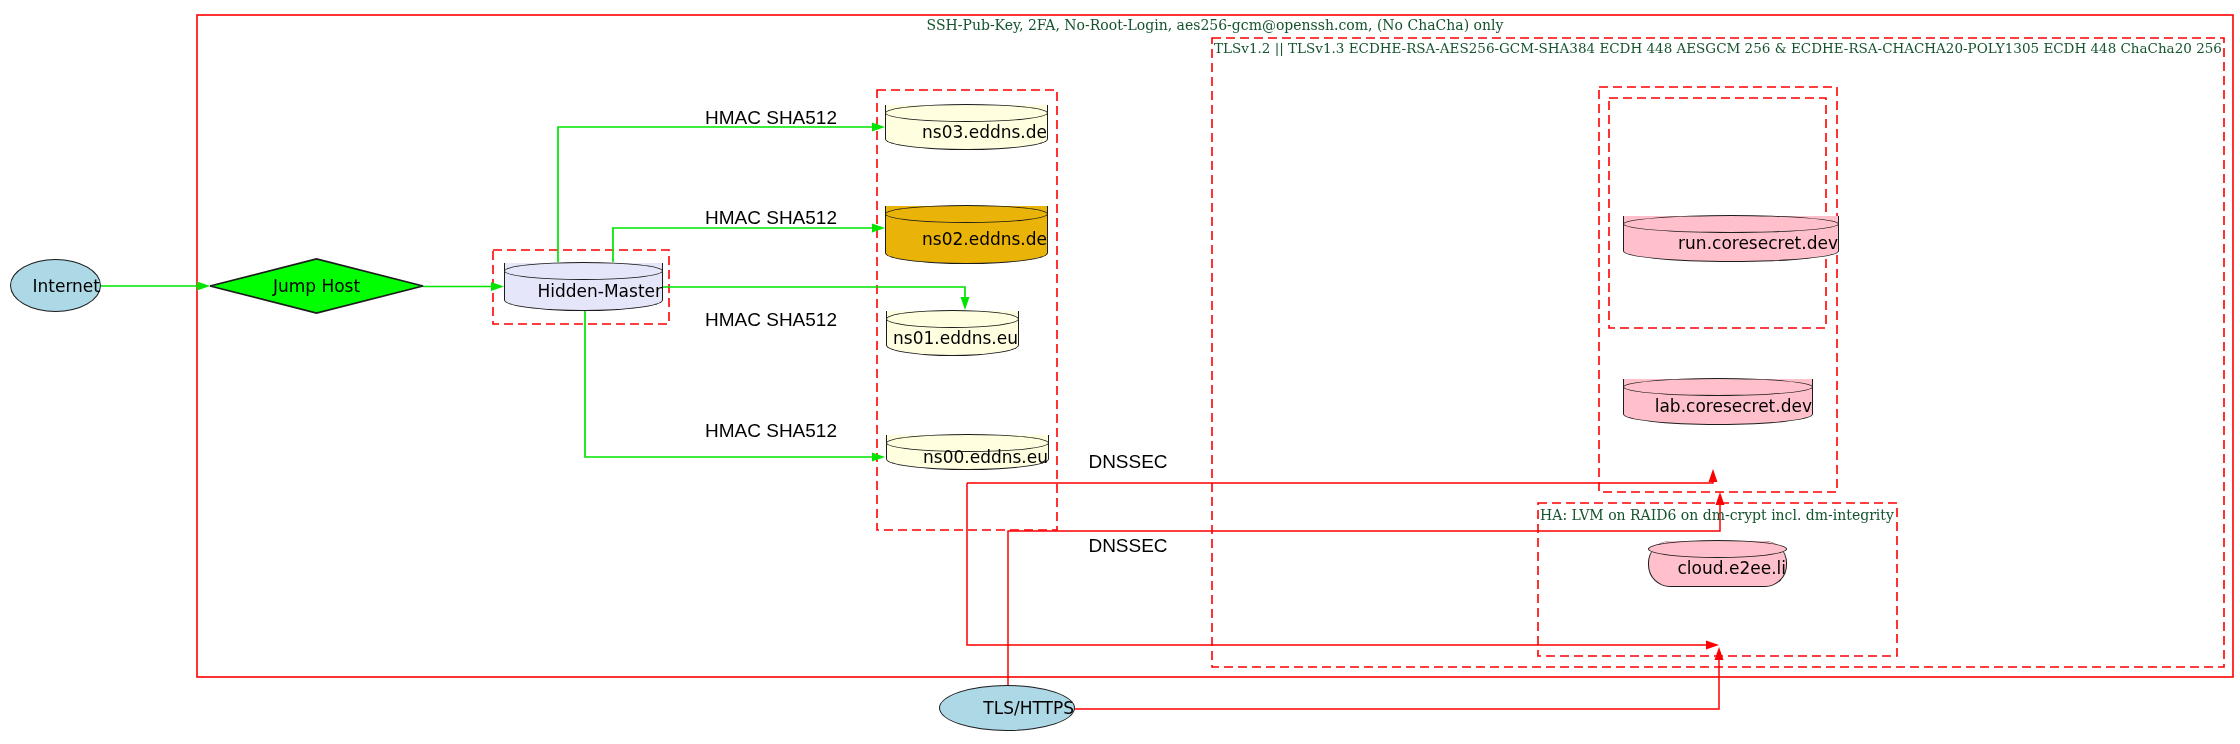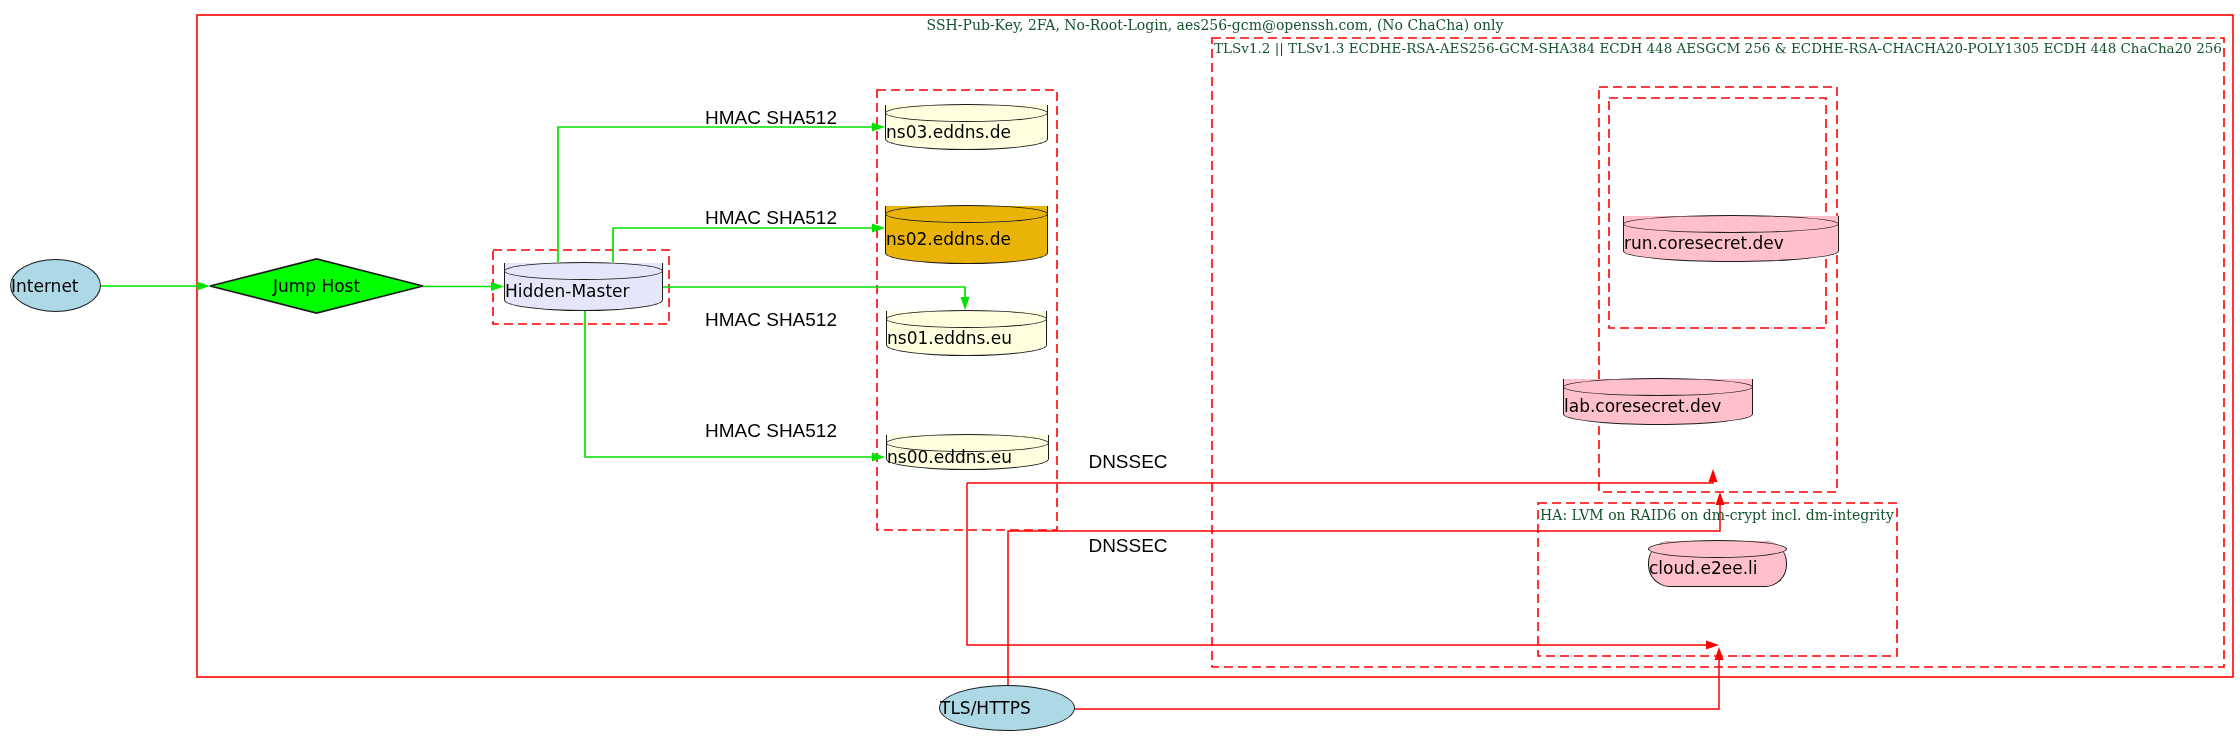--- a/index.html
+++ b/index.html
@@ -1,19 +1,19 @@
 <!DOCTYPE html>
 <html><head>
 <meta charset="utf-8">
 <style>
   html,body{margin:0;padding:0;background:#fff;}
   #canvas{position:relative;width:2240px;height:744px;background:#ffffff;overflow:hidden;
           font-family:"DejaVu Sans",sans-serif;}
   #edges{position:absolute;left:0;top:0;width:2240px;height:744px;}
-  .node{position:absolute;box-sizing:border-box;display:flex;align-items:center;justify-content:flex-start;
+  .node{position:absolute;box-sizing:border-box;display:flex;align-items:center;justify-content:flex-end;
         font-size:17px;color:#000;white-space:nowrap;}
   .ellipse{border:1.5px solid #1c1c1c;border-radius:50%;}
   .cyl{border:1.4px solid #1c1c1c;border-top:none;border-radius:0 0 50% 50%/0 0 11px 11px;padding-top:9px;}
   .cyl::before{content:"";position:absolute;left:-1.4px;right:-1.4px;top:-1px;height:16px;
         background:inherit;border:1.4px solid #1c1c1c;border-radius:50%;}
   .cyl span{position:relative;z-index:2;}
   .diamond-label{position:absolute;inset:0;display:flex;align-items:center;justify-content:center;
         font-size:17px;}
   .edge-label{position:absolute;font-family:Liberation Sans, sans-serif;font-size:19px;
         color:#000;white-space:nowrap;transform:translateX(-50%);}
@@ -110,31 +110,31 @@
   <div class="node cyl" style="left:504px;top:263px;width:159px;height:48px;background:#e6e6fa;">
     <span>Hidden-Master</span>
   </div>
 
   <div class="node cyl" style="left:885px;top:105px;width:163px;height:45px;background:#ffffe0;">
     <span>ns03.eddns.de</span>
   </div>
   <div class="node cyl" style="left:885px;top:206px;width:163px;height:58px;background:#eab308;">
     <span>ns02.eddns.de</span>
   </div>
-  <div class="node cyl" style="left:886px;top:311px;width:161px;height:45px;background:#ffffe0;">
+  <div class="node cyl" style="left:886px;top:311px;width:133px;height:45px;background:#ffffe0;">
     <span>ns01.eddns.eu</span>
   </div>
   <div class="node cyl" style="left:886px;top:435px;width:163px;height:35px;background:#ffffe0;">
     <span>ns00.eddns.eu</span>
   </div>
 
   <div class="node cyl" style="left:1623px;top:216px;width:216px;height:46px;background:#ffc0cb;">
     <span>run.coresecret.dev</span>
   </div>
-  <div class="node cyl" style="left:1563px;top:379px;width:190px;height:46px;background:#ffc0cb;">
+  <div class="node cyl" style="left:1623px;top:379px;width:190px;height:46px;background:#ffc0cb;">
     <span>lab.coresecret.dev</span>
   </div>
 
   <div class="node cyl" style="left:1648px;top:541px;width:139px;height:46px;background:#ffc0cb;border-radius:22px;">
     <span>cloud.e2ee.li</span>
   </div>
 
   <div class="node ellipse" style="left:939px;top:685px;width:136px;height:46px;background:#add8e6;">
     <span>TLS/HTTPS</span>
   </div>

